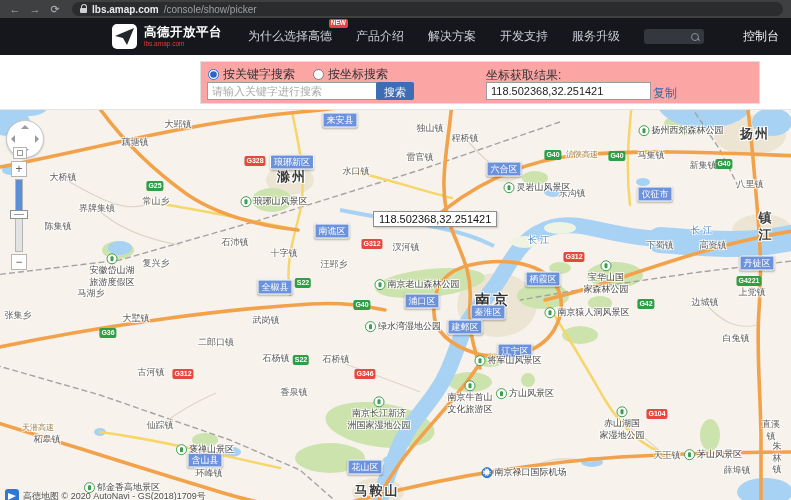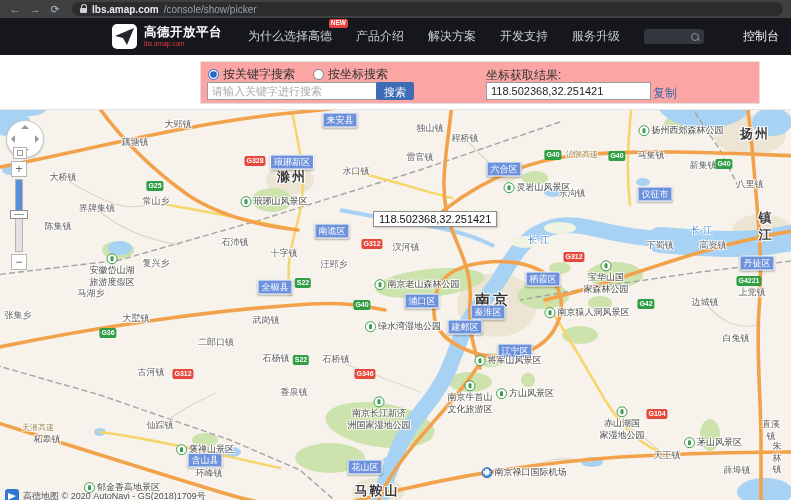--- a/index.html
+++ b/index.html
@@ -360,21 +360,21 @@
           <span>方山风景区</span>
         </div>
         <div class="ml scenic row halo" style="left: 587px; top: 203px;">
           <span class="ic"></span>
           <span>南京猿人洞风景区</span>
         </div>
         <div class="ml scenic col halo" style="left: 379px; top: 304px;"><span class="ic"></span><span>南京长江新济
 洲国家湿地公园</span></div>
         <div class="ml scenic col halo" style="left: 622px; top: 314px;"><span class="ic"></span><span>赤山湖国
 家湿地公园</span></div>
-        <div class="ml scenic row halo" style="left: 713px; top: 333px;">
+        <div class="ml scenic row halo" style="left: 713px; top: 345px;">
           <span class="ic"></span>
           <span>茅山风景区</span>
         </div>
         <div class="ml scenic row halo" style="left: 205px; top: 340px;">
           <span class="ic"></span>
           <span>褒禅山景区</span>
         </div>
         <div class="ml scenic row halo" style="left: 122px; top: 378px;">
           <span class="ic"></span>
           <span>郁金香高地景区</span>

